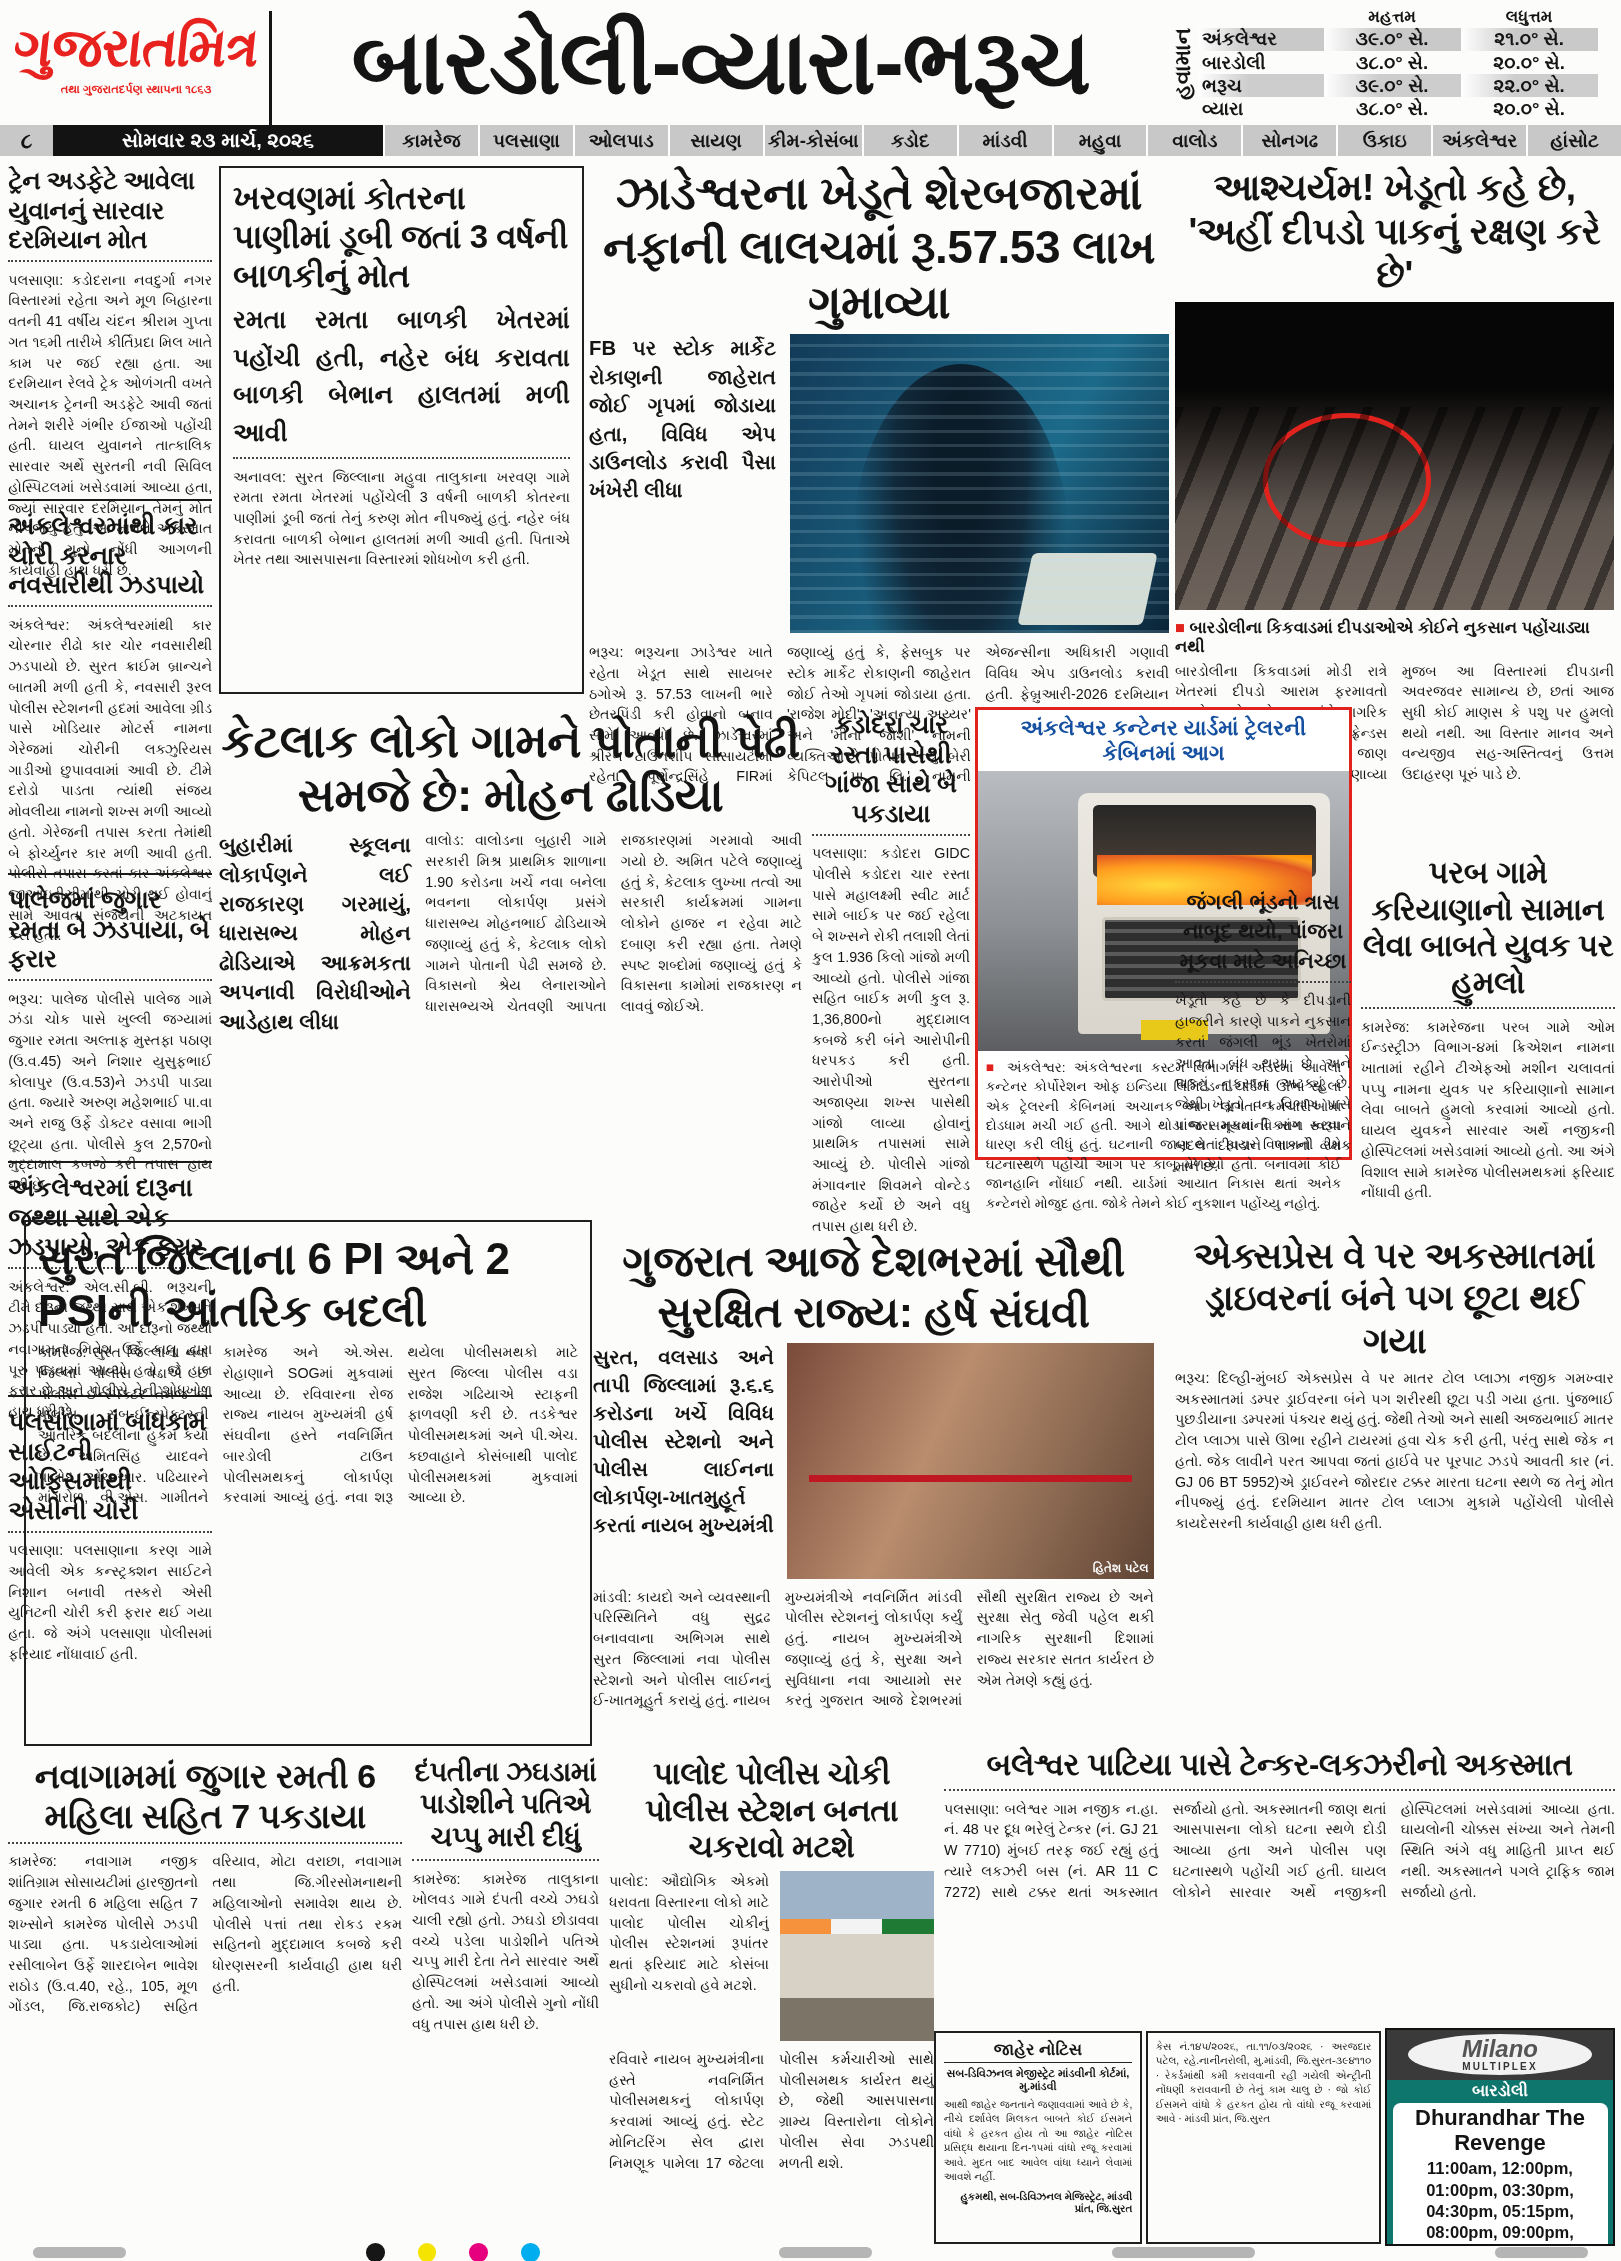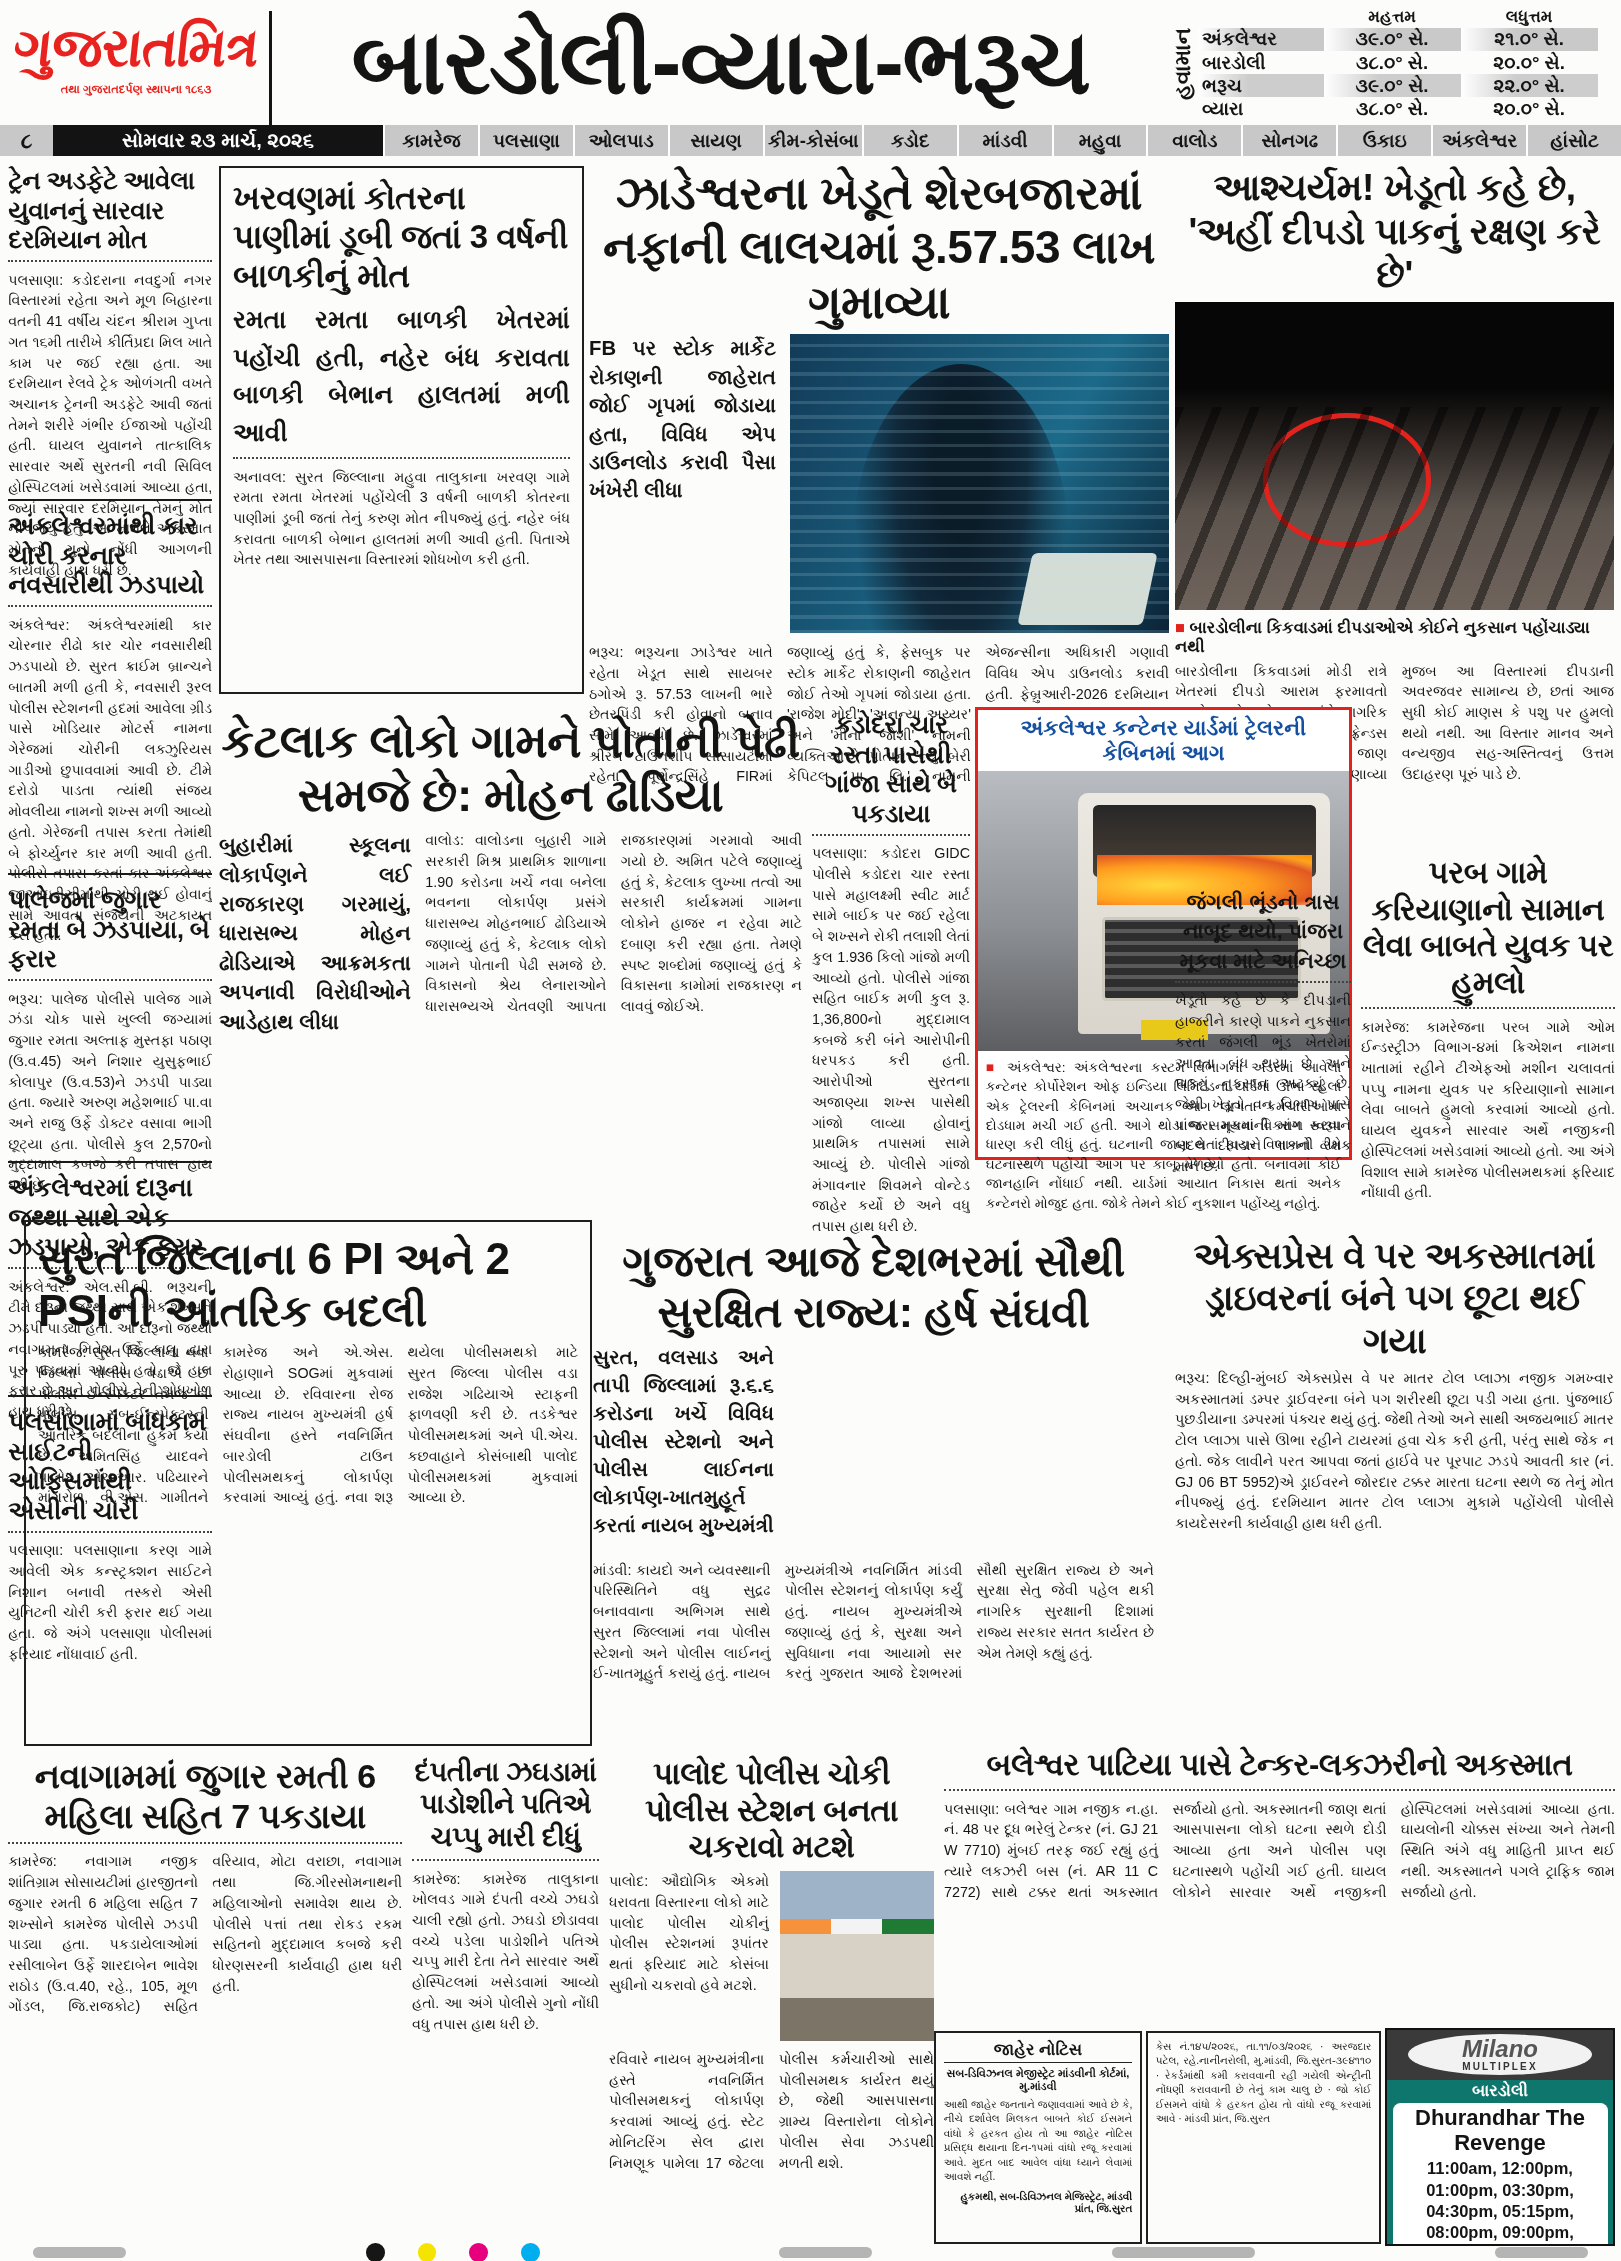--- a/index.html
+++ b/index.html
@@ -93,21 +93,21 @@
   #a-leopardcont{left:1175px;top:855px;width:176px;height:378px;margin-top:32px;}
   #a-leopardcont .sub{font-size:21px;text-align:center;}
   #a-parab{left:1361px;top:855px;width:254px;height:378px;}
   #a-parab .head{font-size:31px;}
   
   #a-pi{left:24px;top:1220px;width:568px;height:526px;}
   #a-pi .head{font-size:44px;}
   
   #a-safest{left:593px;top:1236px;width:561px;height:506px;}
   #a-safest .head{font-size:43px;}
-  .safe-row{display:flex;gap:13px;margin:5.5px 0 7.7px 0;flex-direction:column;}
+  .safe-row{display:flex;gap:13px;margin:5.5px 0 7.7px 0;}
   .safe-lead{width:181px;font-size:20px;}
   .ribbonimg{flex:1;height:236px;background:linear-gradient(115deg,#7a4a3a,#b98d6e 40%,#8d6a52 70%,#5f4434);}
   .ribbon{position:absolute;left:6%;top:56%;width:88%;height:6.6px;background:#c01822;}
   .credit{position:absolute;right:5.5px;bottom:4.4px;color:#fff;font-size:12px;font-weight:700;}
   
   #a-express{left:1175px;top:1235px;width:439px;height:510px;}
   #a-express .head{font-size:36px;}
   .exp-row{display:flex;gap:13px;margin-top:5.5px;}
   .exp-left{width:192px;}
   .exp-left .sub{font-size:22px;}

